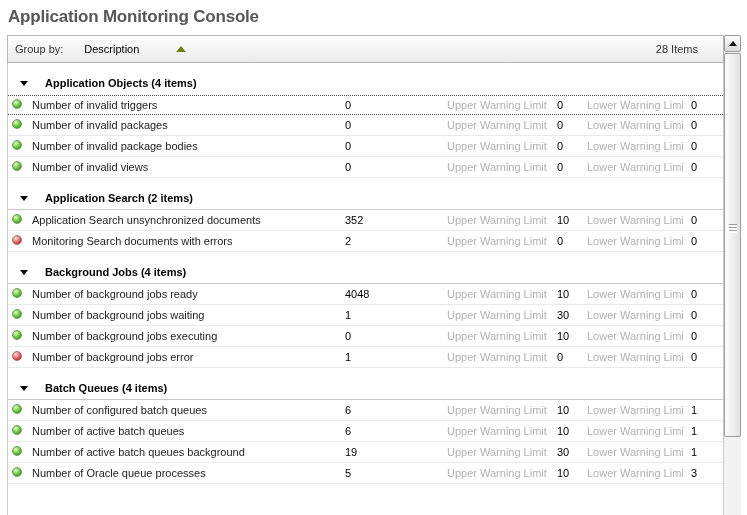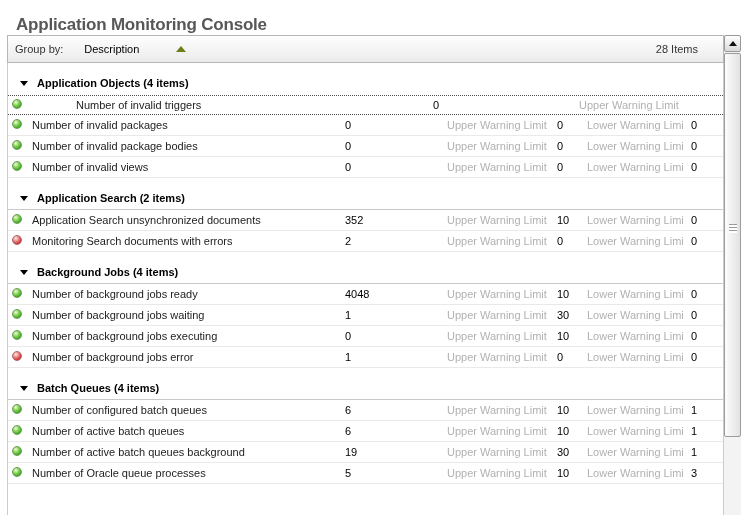--- a/index.html
+++ b/index.html
@@ -2,21 +2,21 @@
 <html><head>
 <meta charset="utf-8">
 <style>
   * { box-sizing: border-box; }
   html,body { margin:0; padding:0; }
   body {
     width:747px; height:515px; overflow:hidden; position:relative;
     background:#ffffff; font-family:"Liberation Sans", sans-serif;
   }
   .page-title {
-    position:absolute; top:7px; left:8px; margin:8px;
+    position:absolute; top:7px; left:8px; margin:0;
     font-size:17px; font-weight:bold; color:#57575a; letter-spacing:-0.2px;
   }
   .console { position:absolute; top:35px; left:7px; width:717px; }
 
   
   .toolbar {
     height:28px; border:1px solid #b6b6b6;
     background:linear-gradient(#fefefe,#ebebeb);
     display:flex; align-items:center; font-size:11px; color:#333;
   }
@@ -38,32 +38,32 @@
     display:flex; align-items:center; height:23px; margin-top:9px;
     border-bottom:1px solid #c9c9c9;
     font-size:11px; font-weight:bold; color:#000;
   }
   .group-header.no-bb { border-bottom-color:transparent; }
   .tri-down {
     width:0; height:0; margin-left:12px;
     border-left:4px solid transparent; border-right:4px solid transparent;
     border-top:5px solid #000;
   }
-  .group-label { margin-left:9px; }
+  .group-label { margin-left:17px; }
 
   .row {
     display:grid;
     grid-template-columns:24px 313px 96px 106px 34px 102px 1fr;
     align-items:center; height:21px;
     border-bottom:1px solid #e9e9e9;
     font-size:11px; color:#222;
   }
   .row.focused {
     height:20px;
-    border-top:1px dotted #4a4a4a; border-bottom:1px dotted #4a4a4a;gap:44px;
+    border-top:1px dotted #4a4a4a; border-bottom:1px dotted #4a4a4a;
   }
   .status-icon {
     display:inline-block; width:10px; height:10px; border-radius:50%;
     margin-left:4px;
   }
   .status-icon.green {
     background:radial-gradient(circle at 35% 30%, #f4ffe8 0%, #9ade6a 30%, #4db32c 65%, #2c8a1e 100%);
     border:1px solid #6f9a5f;
   }
   .status-icon.red {

